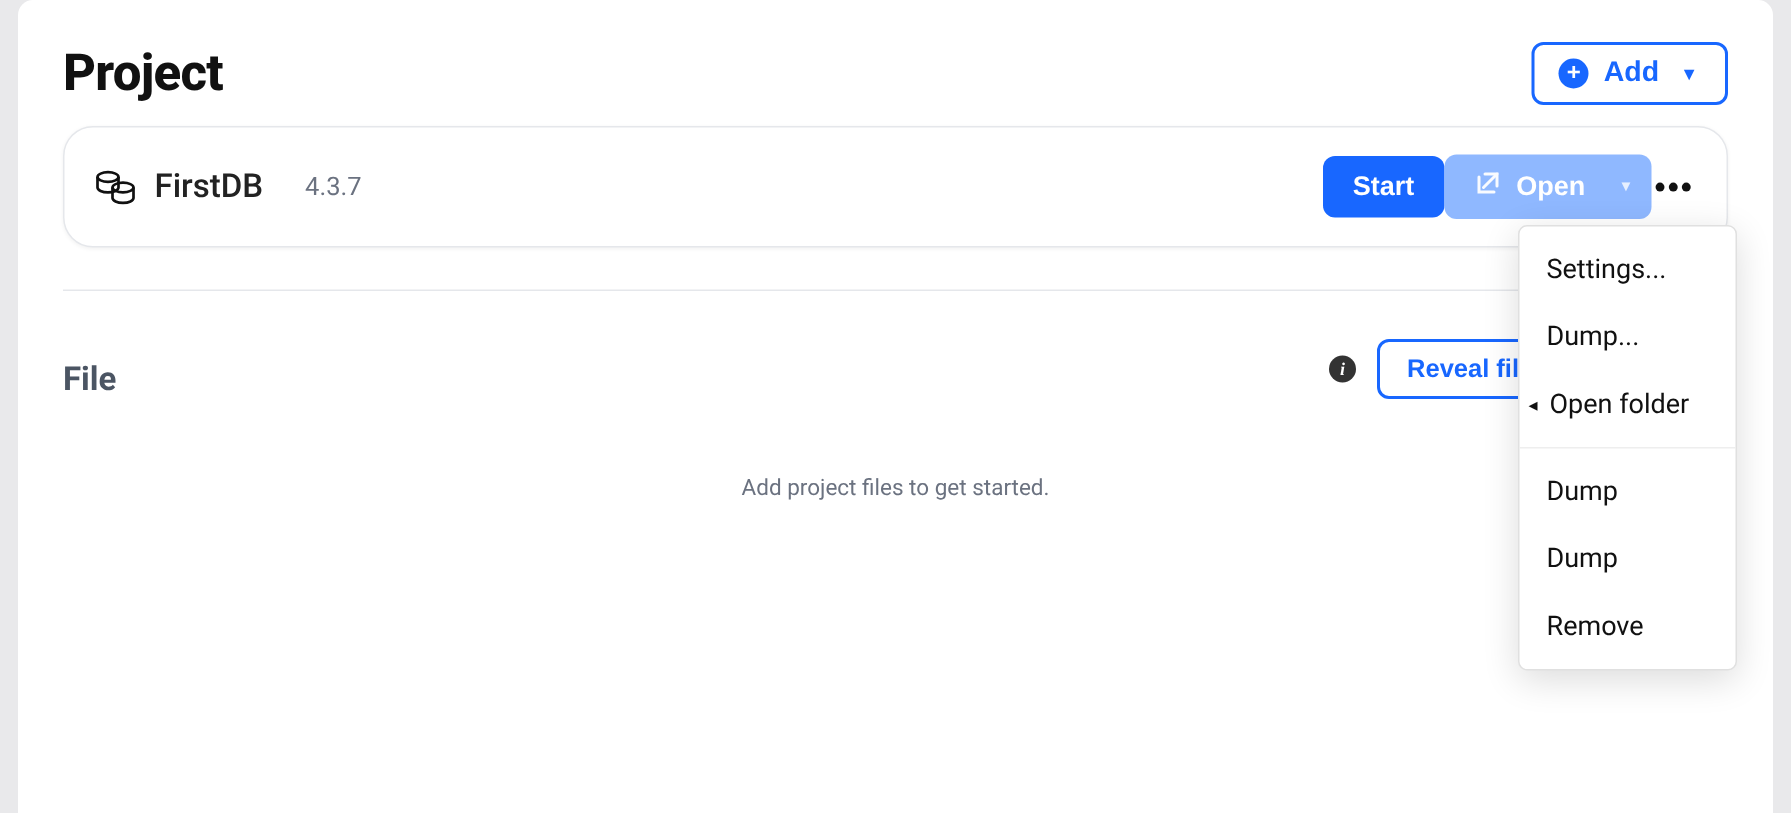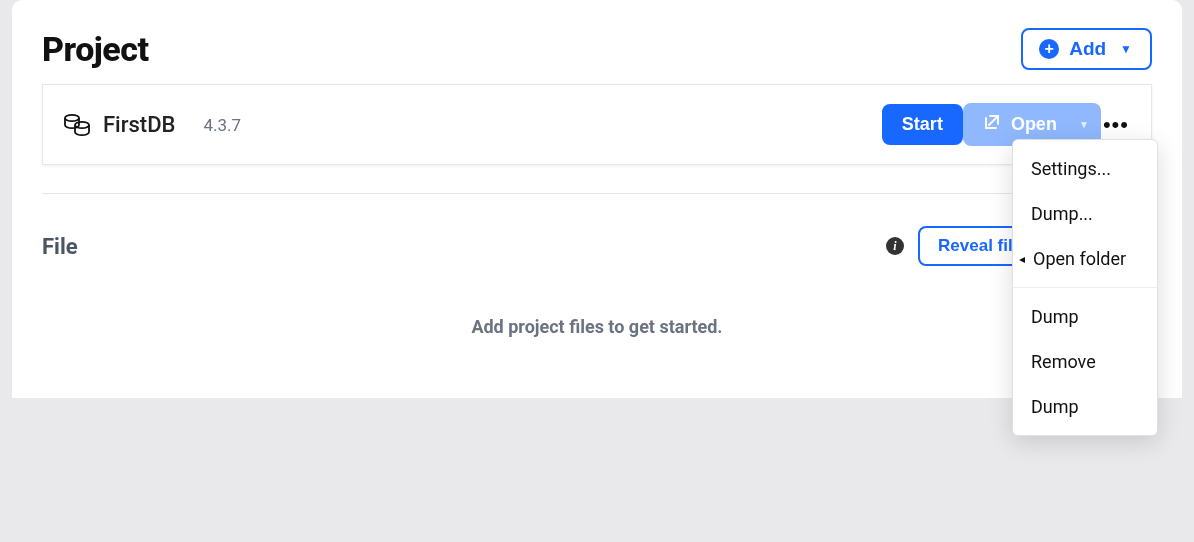--- a/index.html
+++ b/index.html
@@ -7,21 +7,21 @@
       font-family: -apple-system, BlinkMacSystemFont, "Segoe UI", Roboto, Helvetica, Arial, sans-serif;
       background: #e9e9eb;
       width: 1194px;
       height: 542px;
       overflow: hidden;
     }
     .app-window {
       background: #fff;
       margin: 0 12px;
       border-radius: 10px 10px 0 0;
-      height: 398px;
+      height: 542px;
       padding: 0 30px;
       position: relative;
     }
     .header-row {
       display: flex;
       align-items: center;
       justify-content: space-between;
       padding-top: 28px;
       padding-bottom: 14px;
     }
@@ -47,21 +47,21 @@
     .add-button .plus-circle {
       width: 20px; height: 20px; border-radius: 50%;
       background: #1867ff; color:#fff;
       display:flex;align-items:center;justify-content:center;
       font-size: 16px; line-height:1;
       font-weight:800;
     }
     .add-button .caret { font-size: 12px; color:#1867ff; margin-left:4px; }
     .project-card {
       border: 1px solid #e5e7eb;
-      border-radius: 0;
+      border-radius: 20px;
       box-shadow: 0 1px 3px rgba(0,0,0,0.06);
       padding: 18px 20px;
       display: flex;
       align-items: center;
       justify-content: space-between;
       background:#fff;
     }
     .project-left { display:flex; align-items:center; gap:12px; }
     .db-icon svg { display:block; }
     .project-name { font-size: 22px; font-weight: 500; color:#222; }
@@ -82,21 +82,21 @@
     .btn-open .open-arrow { opacity:.95; }
     .more-button {
       background:none;border:none;cursor:pointer;
       font-size:22px;letter-spacing:1px;color:#111;
       padding:4px 2px;
     }
     .divider {
       border:none; border-top:1px solid #e5e7eb; margin:28px 0 0 0;
     }
     .file-row {
-      display:flex; align-items:center; justify-content:space-between;
+      display:flex; align-items:flex-end; justify-content:space-between;
       padding-top:32px;
     }
     .file-heading {
       font-size:22px; font-weight:700; color:#4b5563;
     }
     .file-row-right { display:flex; align-items:center; gap:14px; }
     .info-icon {
       width:18px;height:18px;border-radius:50%;
       background:#333;color:#fff;display:flex;align-items:center;justify-content:center;
       font-size:12px;font-weight:700;font-style:italic;font-family:Georgia,serif;
@@ -104,26 +104,26 @@
     .reveal-button {
       border:2px solid #1867ff;color:#1867ff;background:#fff;
       border-radius:8px;padding:8px 18px;font-size:17px;font-weight:600;
       cursor:pointer;
     }
     .tiny-caret {
       font-size:10px;color:#444;
     }
     .empty-state {
       text-align:center; color:#6b7280;
-      font-size:18px; margin-top:50px;font-weight:bold;
+      font-size:15px; margin-top:50px;
     }
     
     .context-menu {
       position:absolute;
-      top:139px; left:1000px;
+      top:150px; left:1000px;
       width:146px;
       background:#fff;
       border:1px solid #e0e0e0;
       border-radius:6px;
       box-shadow:0 6px 24px rgba(0,0,0,.14);
       padding:6px 0;
       z-index:50;
     }
     .context-menu .item {
       padding:12px 18px;
@@ -203,18 +203,18 @@
 
   <div class="context-menu">
     <div id="ctx-top">
         <div class="item"><span>Settings...</span></div>
         <div class="item"><span>Dump...</span></div>
         <div class="item has-submenu"><span class="submenu-caret">◂</span><span>Open folder</span></div>
       </div>
     <hr>
     <div id="ctx-bottom">
         <div class="item"><span>Dump</span></div>
+        <div class="item"><span>Dump</span></div>
         <div class="item"><span>Remove</span></div>
-        <div class="item"><span>Dump</span></div>
       </div>
   </div>
 
 </div>
 
 </body></html>

